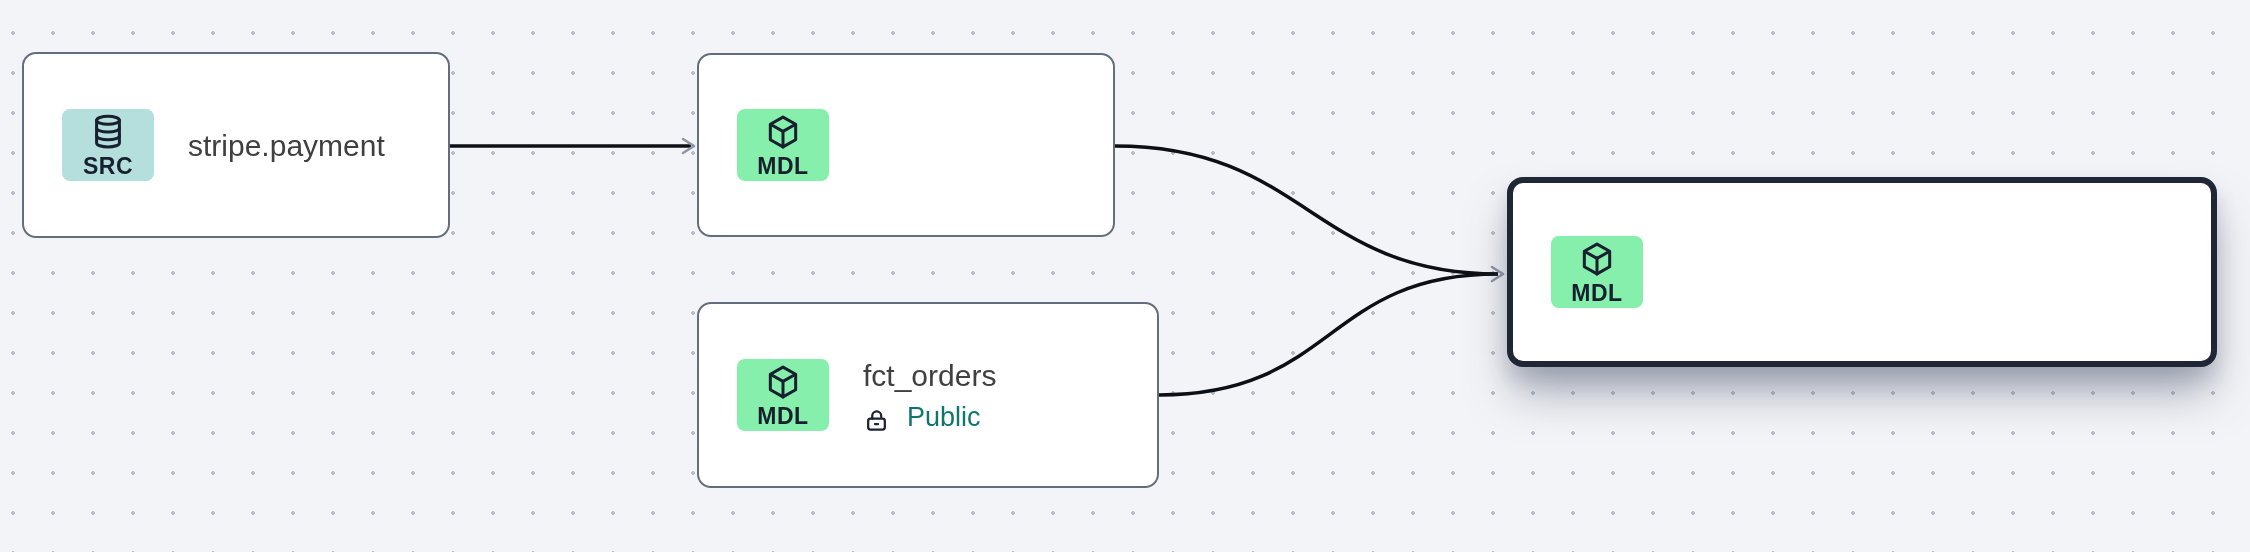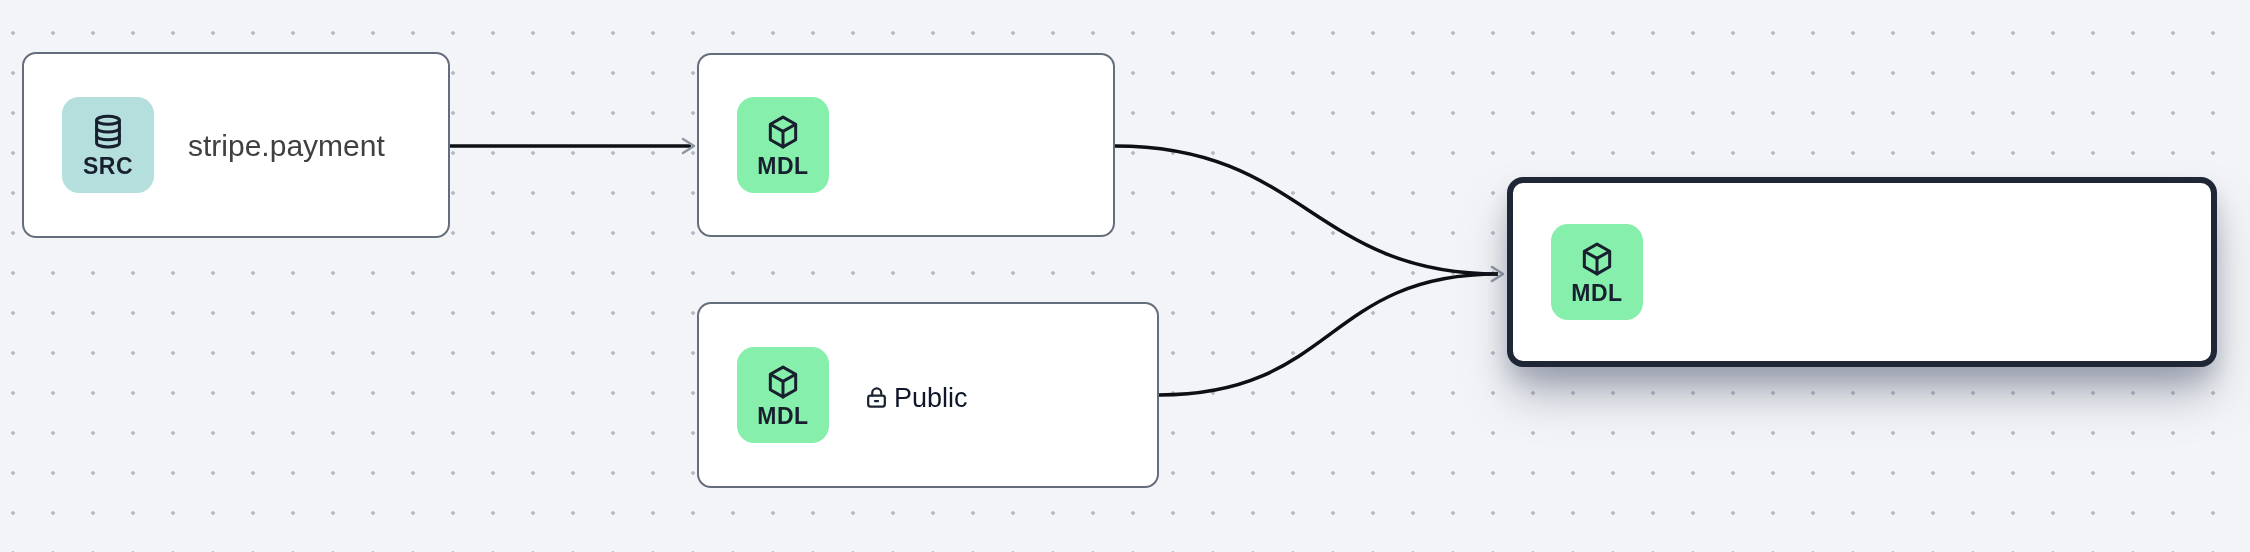--- a/index.html
+++ b/index.html
@@ -19,38 +19,38 @@
   .node{
     position:absolute;z-index:2;display:flex;align-items:center;
     background:#ffffff;border:2.5px solid #646d7b;border-radius:14px;
     box-sizing:border-box;padding-left:38px;cursor:pointer;
   }
   .node.selected{
     border:6px solid #1f2737;border-radius:16px;
     box-shadow:0 30px 45px -6px rgba(86,96,118,0.50), 0 12px 20px rgba(86,96,118,0.20);
   }
   .badge{
-    width:92px;height:96px;border-radius:17px;flex:0 0 auto;
+    width:92px;height:72px;border-radius:8px;flex:0 0 auto;
     display:flex;flex-direction:column;align-items:center;justify-content:center;
     color:#18202f;
   }
   .badge-src{background:#b4dfdc;}
   .badge-mdl{background:#86efac;}
   .badge svg{width:38px;height:38px;display:block;}
   .badge-label{
     font-size:23px;font-weight:600;letter-spacing:0.5px;line-height:1;
     margin-top:4px;color:#18202f;
   }
   .node-text{margin-left:34px;display:flex;flex-direction:column;justify-content:center;}
   .node-title{
     font-size:30px;color:#404040;line-height:1.3;white-space:nowrap;
   }
   .access-row{
-    display:flex;align-items:center;gap:4px;margin-top:6px;
-    font-size:27px;color:#0f172a;line-height:1.2;
+    display:flex;align-items:flex-end;gap:17px;margin-top:6px;
+    font-size:27px;color:#0f766e;line-height:1.2;
   }
   .access-row svg{width:27px;height:27px;display:block;color:#1c2433;}
 </style>
 </head>
 <body>
 
 <div id="canvas">
 
   <svg id="edges" viewBox="0 0 2250 552" xmlns="http://www.w3.org/2000/svg">
 
@@ -92,20 +92,21 @@
   <div class="node" style="left:697px;top:302px;width:462px;height:186px;">
     <div class="badge badge-mdl">
       <svg viewBox="0 0 24 24" fill="none" stroke="currentColor" stroke-width="1.9" stroke-linecap="round" stroke-linejoin="round">
         <path d="M12 2.6 20 7.1v9.8l-8 4.5-8-4.5V7.1z"></path>
         <path d="M4.3 7.3 12 11.6l7.7-4.3"></path>
         <path d="M12 11.6v9.8"></path>
       </svg>
       <span class="badge-label">MDL</span>
     </div>
     <div class="node-text">
+      <span class="node-title">fct_orders</span>
       <span class="access-row">
         <svg viewBox="0 0 24 24" fill="none" stroke="currentColor" stroke-width="2" stroke-linecap="round" stroke-linejoin="round">
           <rect x="4.6" y="10.4" width="14.8" height="9.6" rx="2"></rect>
           <path d="M8.2 10.4V7.9a4 4 0 0 1 8 0v1"></path>
           <path d="M10.6 15.2h2.8"></path>
         </svg>
         <span>Public</span>
       </span>
     </div>
   </div>

